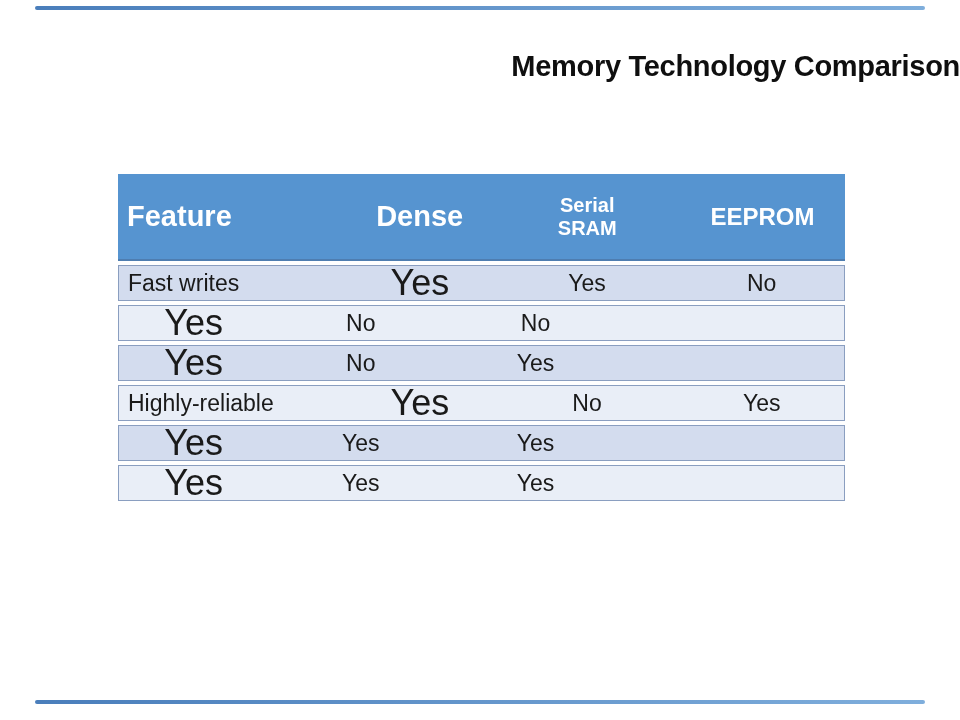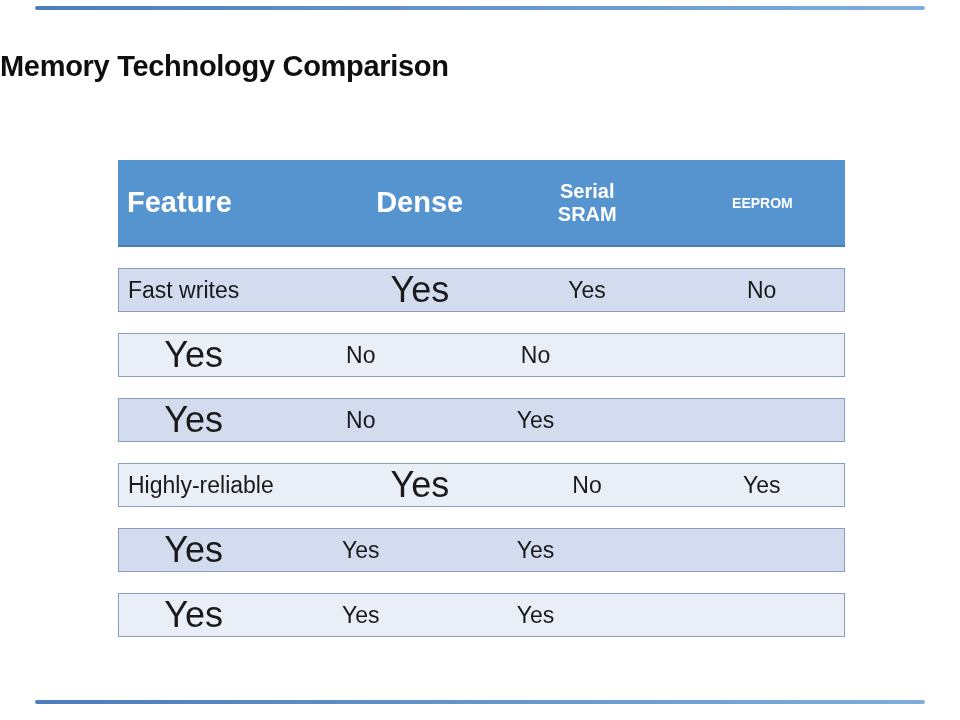--- a/index.html
+++ b/index.html
@@ -22,30 +22,30 @@
     border-radius: 2px;
     background: linear-gradient(to right, var(--accent-bar-color, #4A7EBB), #7FAEDC);
   }
   .rule.top { top: 6px; }
   .rule.bottom { top: 700px; }
   .slide-title {
     position: absolute;
     top: 50px;
     left: 0;
     width: 100%;
-    text-align: left;
+    text-align: right;
     font-weight: bold;
     font-size: 29px;
     letter-spacing: -0.3px;
     color: #0f0f0f;
   }
   .cmp-table {
     position: absolute;
     left: 118px;
-    top: 160px;
+    top: 174px;
     width: 727px;
     border-radius: 24px;
   }
   .cell {
     display: flex;
     align-items: center;
     justify-content: center;
     box-sizing: border-box;
   }
   .col-feature {
@@ -66,26 +66,26 @@
     border-bottom: 2px solid #4E7DB0;
     box-sizing: border-box;
   }
   .thead .col-feature, .thead .col-flash { font-size: 29px; }
   .thead .col-sram {
     font-size: 20px;
     line-height: 1.15;
     white-space: pre-line;
     text-align: center;
   }
-  .thead .col-eeprom { font-size: 14px; }
+  .thead .col-eeprom { font-size: 24px; }
 
   .trow {
     display: flex;
-    height: 44px;
-    margin-top: 21px;
+    height: 36px;
+    margin-top: 4px;
     border: 1px solid var(--row-border, #8A9EC0);
     box-sizing: border-box;
     color: var(--body-text, #1a1a1a);
   }
   .tbody .trow:nth-child(odd)  { background: var(--row-odd-bg, #D3DCEE); }
   .tbody .trow:nth-child(even) { background: var(--row-even-bg, #E9EEF7); }
   .trow .col-feature { font-size: 23px; }
   .trow .col-flash   { font-size: 36px; }
   .trow .col-sram, .trow .col-eeprom { font-size: 23px; }
 </style>

